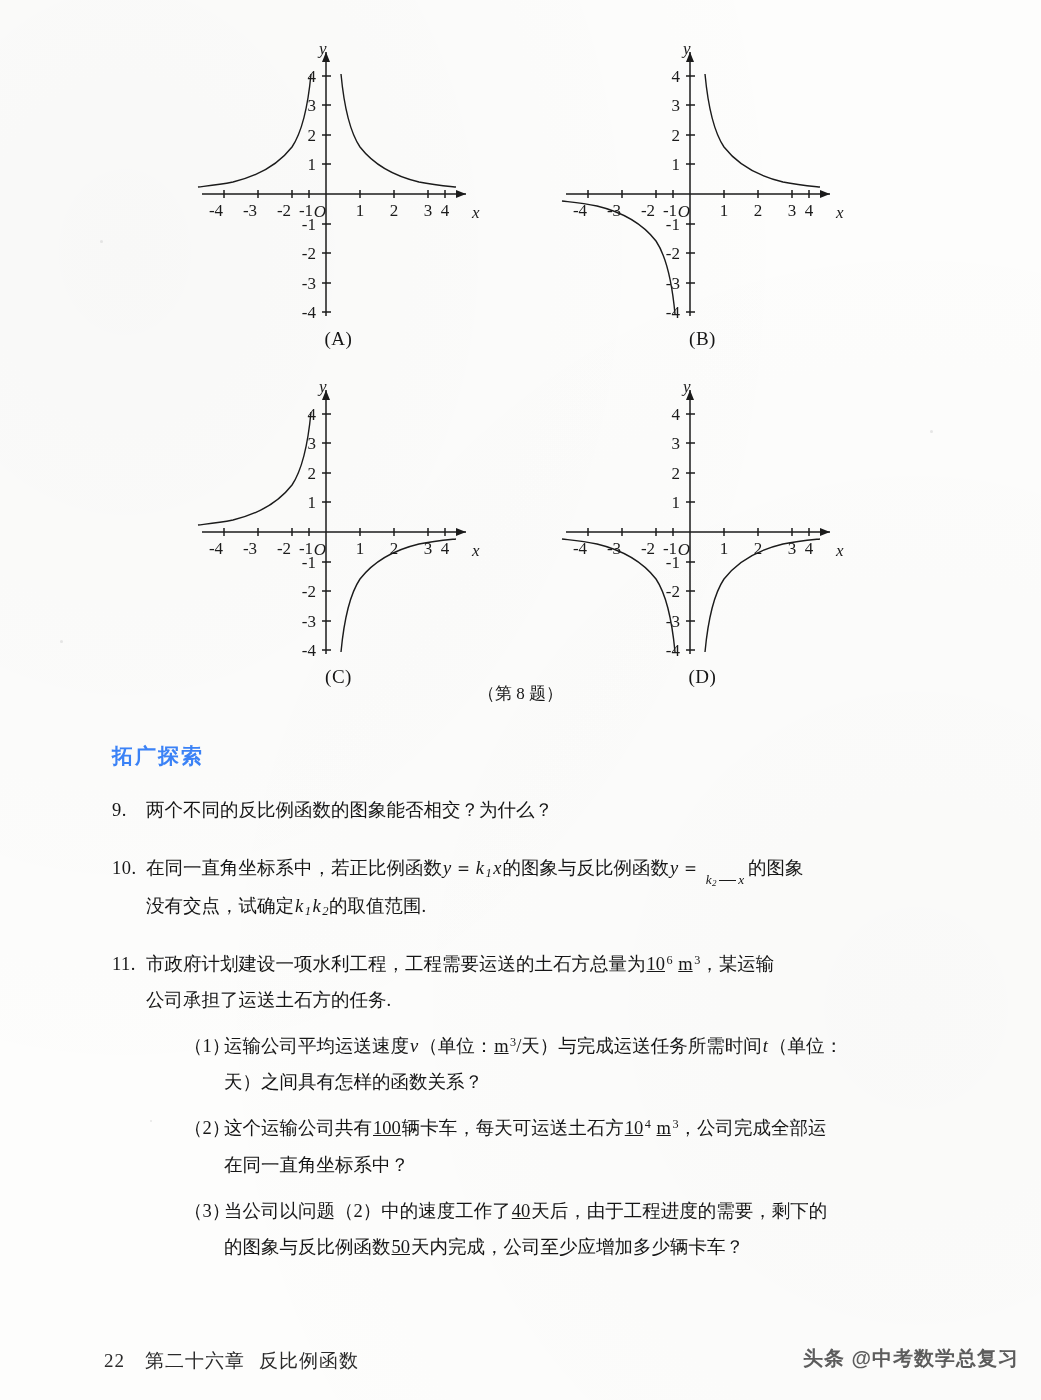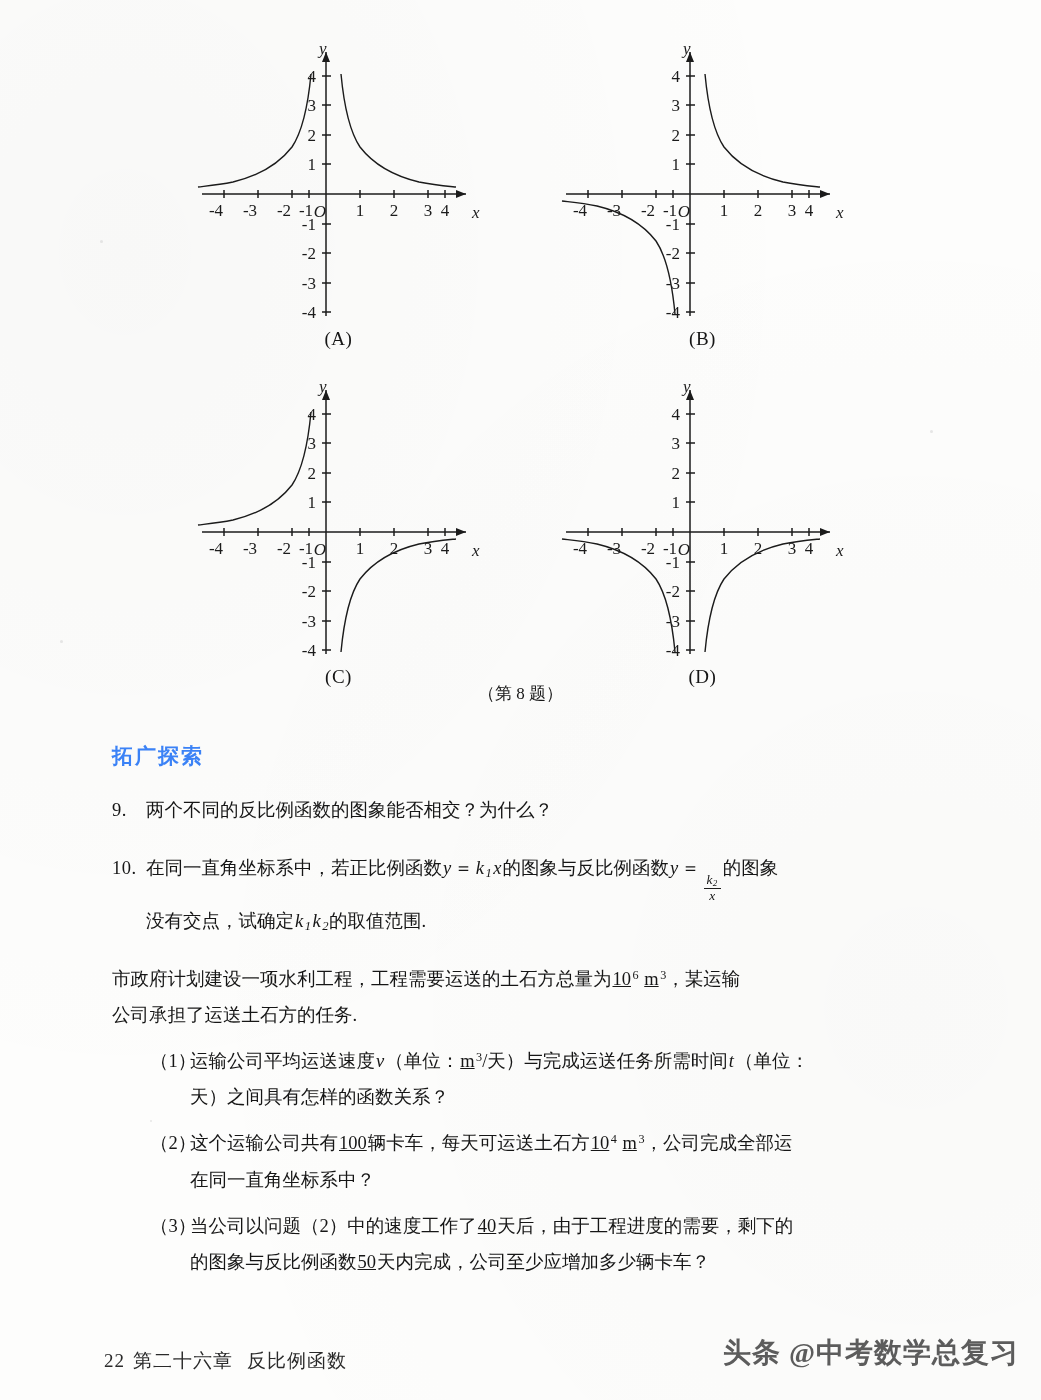--- a/index.html
+++ b/index.html
@@ -141,21 +141,21 @@
   .sup-idx {
     font-size: 0.66em;
     vertical-align: 0.5em;
     font-style: normal;
     padding-left: 0.5px;
   }
   .eq { padding: 0 2px; font-style: normal; }
 
   .frac {
     display: inline-flex;
-    flex-direction: column;
+    flex-direction: row;
     align-items: center;
     vertical-align: -0.52em;
     margin: 0 2px;
     line-height: 1.05;
   }
   .frac .num {
     font-size: 0.72em;
     font-style: italic;
     padding: 0 2px;
   }
@@ -181,34 +181,34 @@
   .footer-left {
     position: absolute;
     left: 104px;
     bottom: 0;
     font-size: 19px;
     color: #2a2a2a;
     letter-spacing: 1px;
     white-space: nowrap;
     font-family: "Liberation Serif", serif;
   }
-  .footer-page { margin-right: 8px; }
+  .footer-page { margin-right: 20px; }
   .footer-chapter { margin-right: 14px; }
 
   .watermark {
     position: absolute;
     right: 22px;
     bottom: 2px;
-    font-size: 28px;
+    font-size: 20px;
     font-weight: bold;
     color: #3a3a3a;
     opacity: 0.82;
     letter-spacing: 1px;
     white-space: nowrap;
-    font-family: Liberation Serif, serif;
+    font-family: Liberation Sans, sans-serif;
   }
 
   
   .speck {
     position: absolute;
     background: #cfcfcf;
     border-radius: 50%;
     opacity: 0.5;
     pointer-events: none;
   }
@@ -476,20 +476,21 @@
           <span class="num"><span>k</span><span class="sub-idx">2</span></span>
           <span class="bar"></span>
           <span class="den">x</span>
         </span><span>的图象</span>
       <br>
       <span>没有交点，试确定</span><span class="mi">k</span><span class="sub-idx">1</span><span class="mi">k</span><span class="sub-idx">2</span><span>的取值范围.</span>
     </span>
   </div>
 
   <div class="q">
+    <span class="q-num">11.</span>
     <span class="q-body">
       <span>市政府计划建设一项水利工程，工程需要运送的土石方总量为</span><span class="mn">10</span><span class="sup-idx">6</span>
       <span class="mn">m</span><span class="sup-idx">3</span><span>，某运输</span>
       <br>
       <span>公司承担了运送土石方的任务.</span>
 
       
       <div class="sub">
         <span class="sub-num">（1）</span>
         <span class="sub-body">

